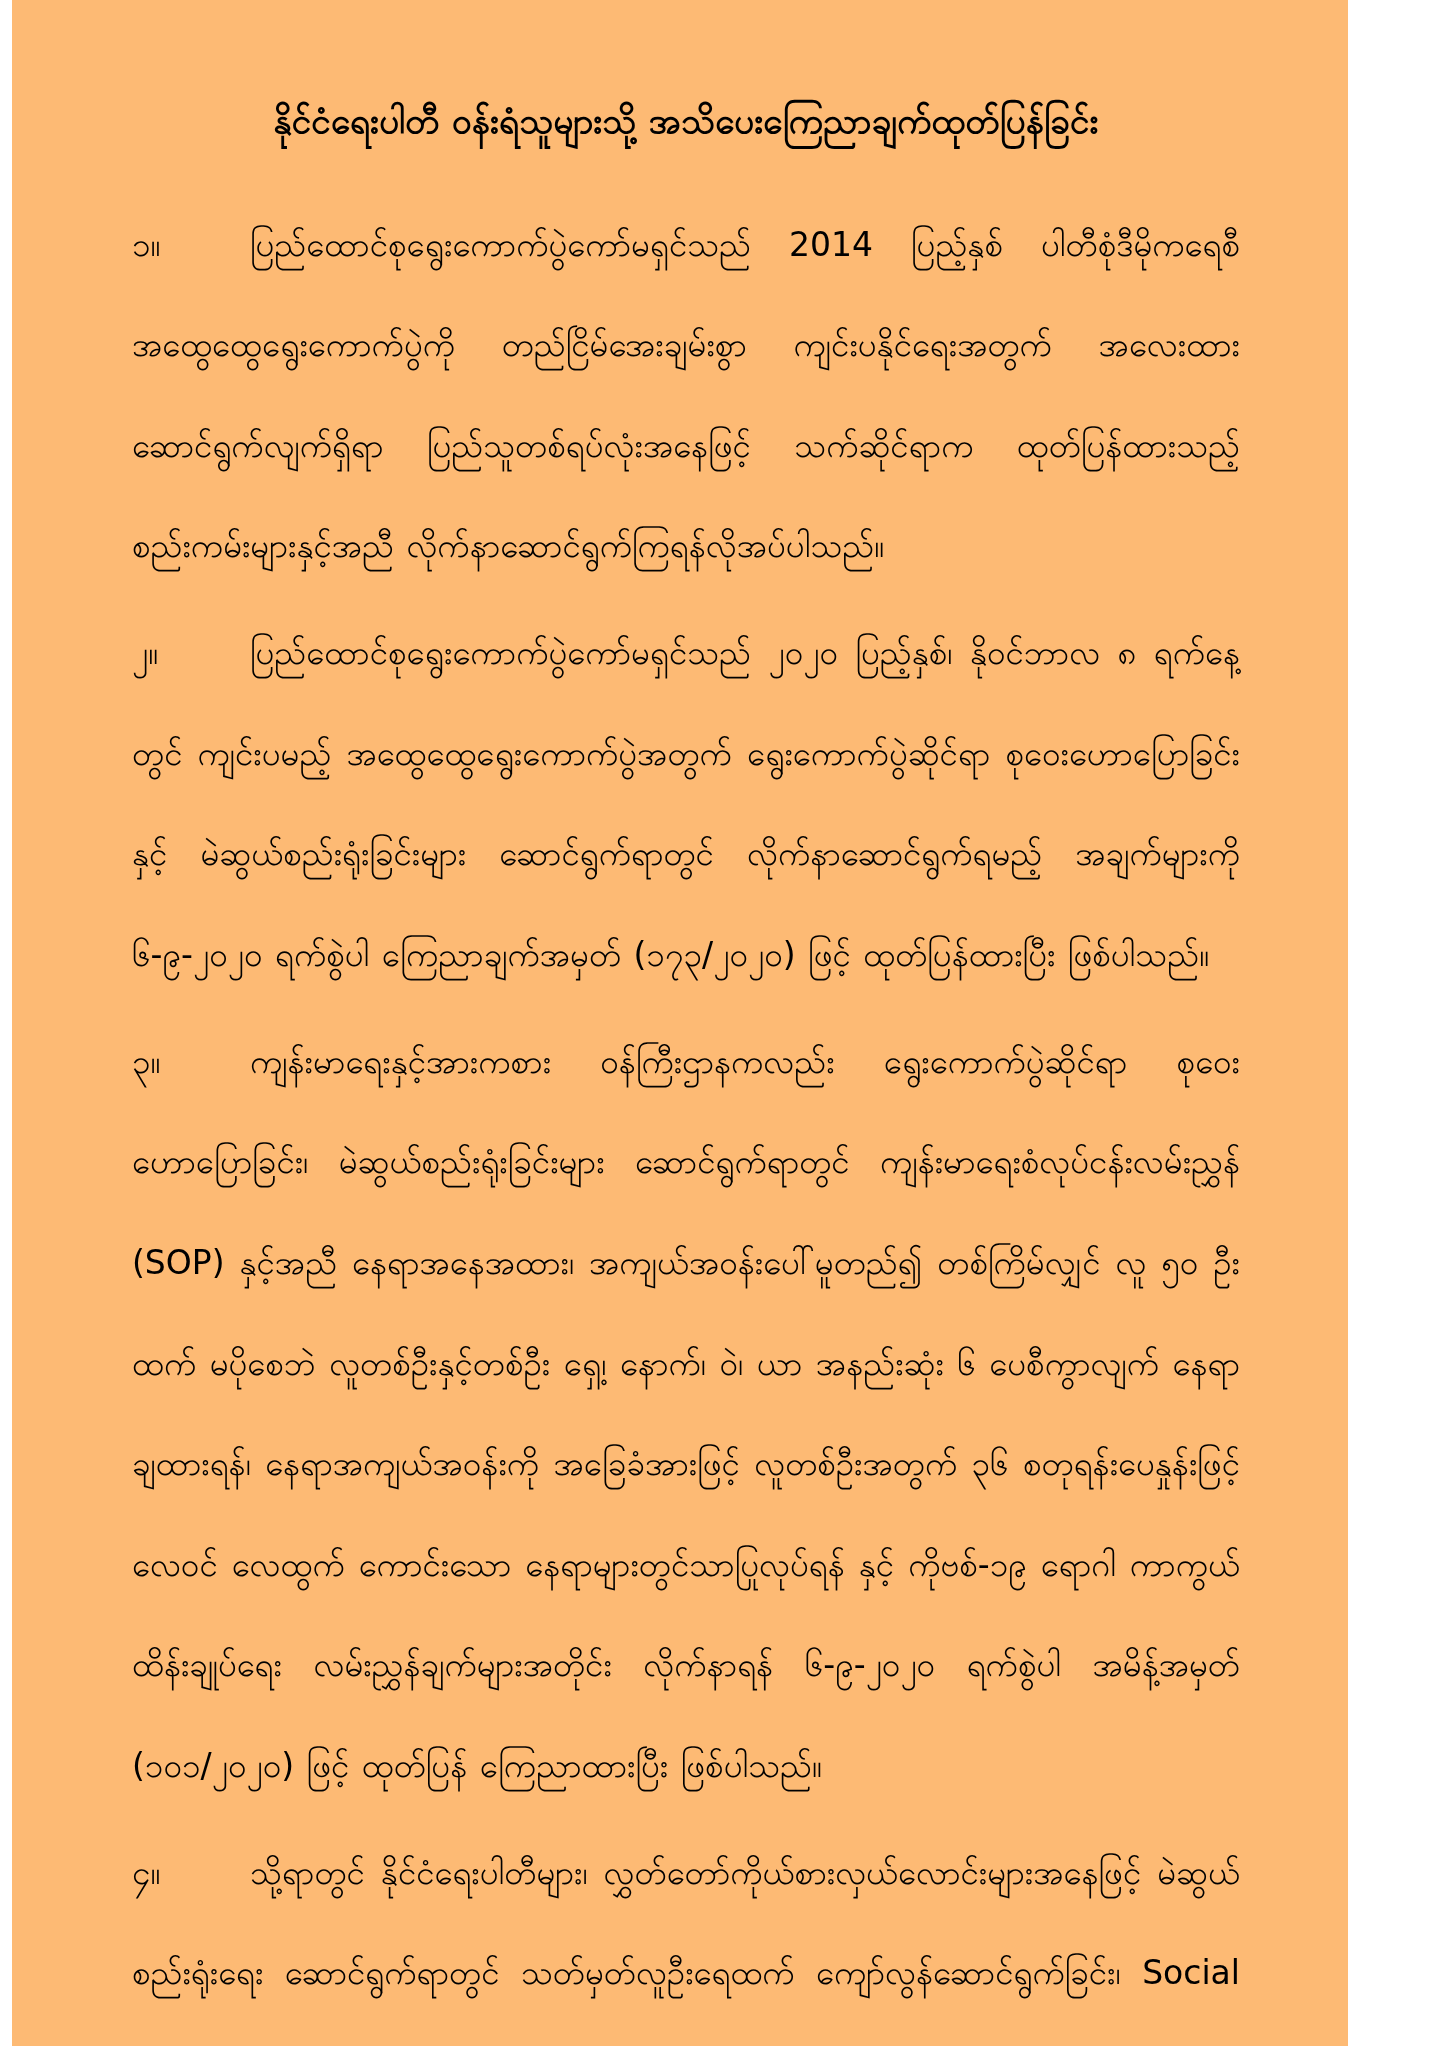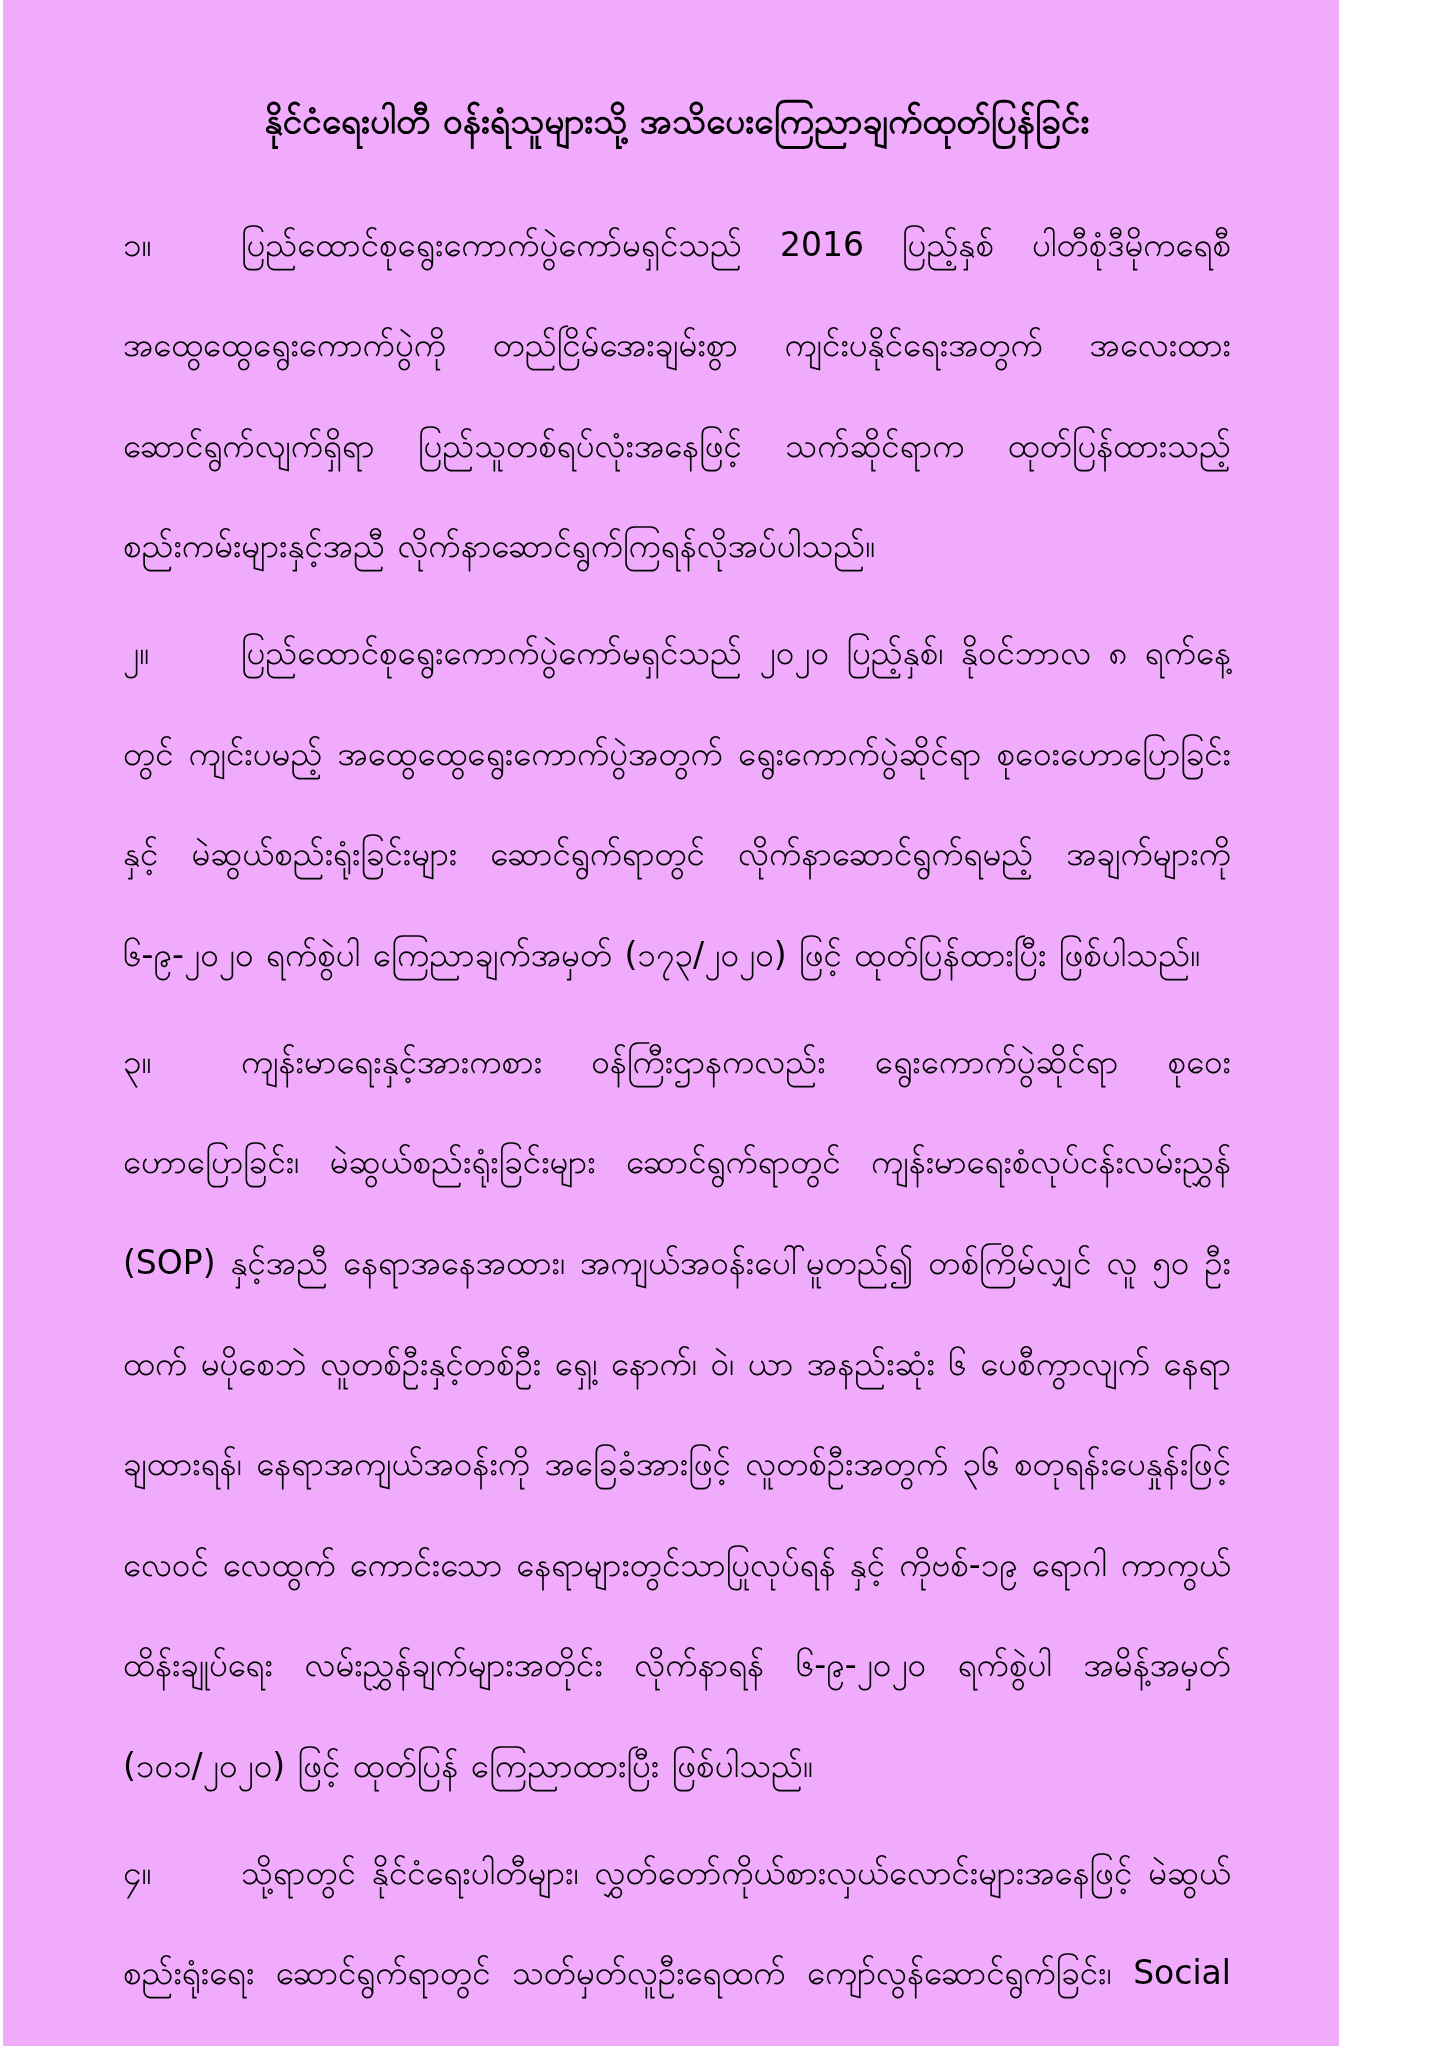--- a/index.html
+++ b/index.html
@@ -11,26 +11,26 @@
     width: 1448px;
     height: 2046px;
     position: relative;
     font-family: "DejaVu Sans", "Liberation Sans", sans-serif;
     color: #000000;
     overflow: hidden;
   }
   .page {
     position: absolute;
     top: 0;
-    left: 3px;
+    left: 12px;
     width: 1336px;
     height: 2046px;
     box-sizing: border-box;
     padding: 88px 108px 60px 120px;
-    background: #f0abfc;
+    background: #fdba74;
   }
   .doc-title {
     text-align: center;
     font-weight: bold;
     font-size: 35px;
     line-height: 1.9;
     margin: 0 0 40px 0;
     letter-spacing: 0.2px;
   }
   .para {
@@ -50,21 +50,21 @@
   }
 </style>
 </head>
 <body>
 
 <div class="page">
 
   <h1 class="doc-title">နိုင်ငံရေးပါတီ ဝန်းရံသူများသို့ အသိပေးကြေညာချက်ထုတ်ပြန်ခြင်း</h1>
 
   <div class="para">
-    <span class="para-num">၁။</span><span class="num-tab"></span><span>ပြည်ထောင်စုရွေးကောက်ပွဲကော်မရှင်သည် 2016 ပြည့်နှစ် ပါတီစုံဒီမိုကရေစီ အထွေထွေရွေးကောက်ပွဲကို တည်ငြိမ်အေးချမ်းစွာ ကျင်းပနိုင်ရေးအတွက် အလေးထား ဆောင်ရွက်လျက်ရှိရာ ပြည်သူတစ်ရပ်လုံးအနေဖြင့် သက်ဆိုင်ရာက ထုတ်ပြန်ထားသည့် စည်းကမ်းများနှင့်အညီ လိုက်နာဆောင်ရွက်ကြရန်လိုအပ်ပါသည်။</span>
+    <span class="para-num">၁။</span><span class="num-tab"></span><span>ပြည်ထောင်စုရွေးကောက်ပွဲကော်မရှင်သည် 2014 ပြည့်နှစ် ပါတီစုံဒီမိုကရေစီ အထွေထွေရွေးကောက်ပွဲကို တည်ငြိမ်အေးချမ်းစွာ ကျင်းပနိုင်ရေးအတွက် အလေးထား ဆောင်ရွက်လျက်ရှိရာ ပြည်သူတစ်ရပ်လုံးအနေဖြင့် သက်ဆိုင်ရာက ထုတ်ပြန်ထားသည့် စည်းကမ်းများနှင့်အညီ လိုက်နာဆောင်ရွက်ကြရန်လိုအပ်ပါသည်။</span>
   </div>
 
   <div class="para">
     <span class="para-num">၂။</span><span class="num-tab"></span><span>ပြည်ထောင်စုရွေးကောက်ပွဲကော်မရှင်သည် ၂၀၂၀ ပြည့်နှစ်၊ နိုဝင်ဘာလ ၈ ရက်နေ့တွင် ကျင်းပမည့် အထွေထွေရွေးကောက်ပွဲအတွက် ရွေးကောက်ပွဲဆိုင်ရာ စုဝေးဟောပြောခြင်းနှင့် မဲဆွယ်စည်းရုံးခြင်းများ ဆောင်ရွက်ရာတွင် လိုက်နာဆောင်ရွက်ရမည့် အချက်များကို ၆-၉-၂၀၂၀ ရက်စွဲပါ ကြေညာချက်အမှတ် (၁၇၃/၂၀၂၀) ဖြင့် ထုတ်ပြန်ထားပြီး ဖြစ်ပါသည်။</span>
   </div>
 
   <div class="para">
     <span class="para-num">၃။</span><span class="num-tab"></span><span>ကျန်းမာရေးနှင့်အားကစား ဝန်ကြီးဌာနကလည်း ရွေးကောက်ပွဲဆိုင်ရာ စုဝေးဟောပြောခြင်း၊ မဲဆွယ်စည်းရုံးခြင်းများ ဆောင်ရွက်ရာတွင် ကျန်းမာရေးစံလုပ်ငန်းလမ်းညွှန် (SOP) နှင့်အညီ နေရာအနေအထား၊ အကျယ်အဝန်းပေါ်မူတည်၍ တစ်ကြိမ်လျှင် လူ ၅၀ ဦး ထက် မပိုစေဘဲ လူတစ်ဦးနှင့်တစ်ဦး ရှေ့၊ နောက်၊ ဝဲ၊ ယာ အနည်းဆုံး ၆ ပေစီကွာလျက် နေရာချထားရန်၊ နေရာအကျယ်အဝန်းကို အခြေခံအားဖြင့် လူတစ်ဦးအတွက် ၃၆ စတုရန်းပေနှုန်းဖြင့် လေဝင် လေထွက် ကောင်းသော နေရာများတွင်သာပြုလုပ်ရန် နှင့် ကိုဗစ်-၁၉ ရောဂါ ကာကွယ်ထိန်းချုပ်ရေး လမ်းညွှန်ချက်များအတိုင်း လိုက်နာရန် ၆-၉-၂၀၂၀ ရက်စွဲပါ အမိန့်အမှတ် (၁၀၁/၂၀၂၀) ဖြင့် ထုတ်ပြန် ကြေညာထားပြီး ဖြစ်ပါသည်။</span>
   </div>
 

